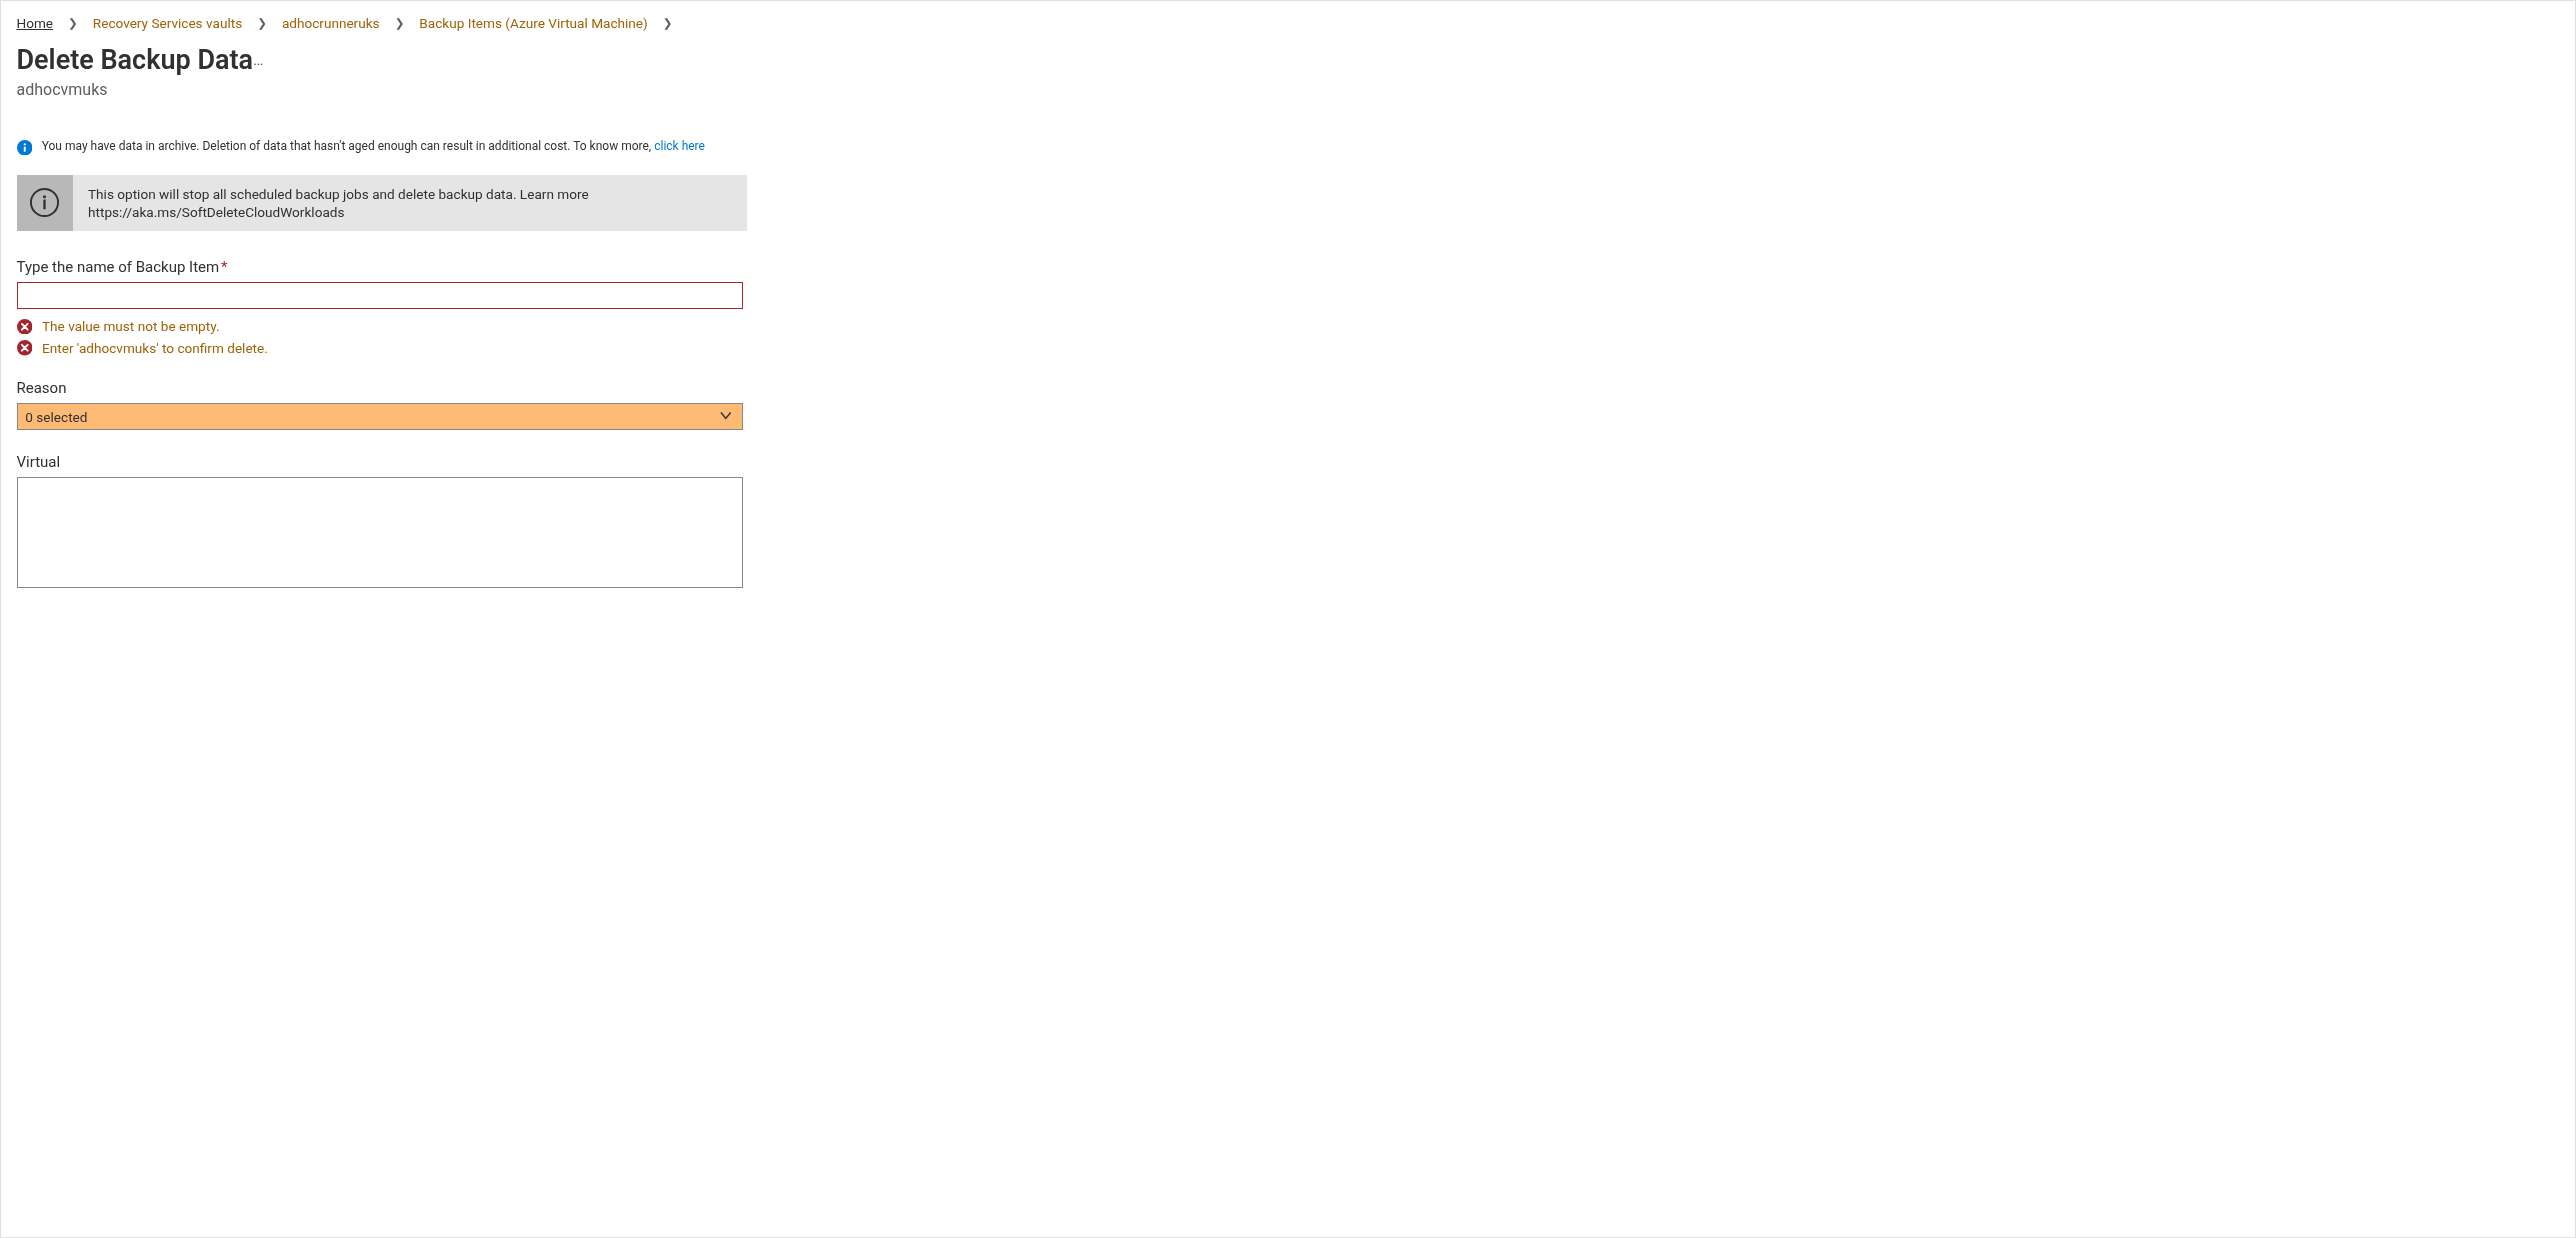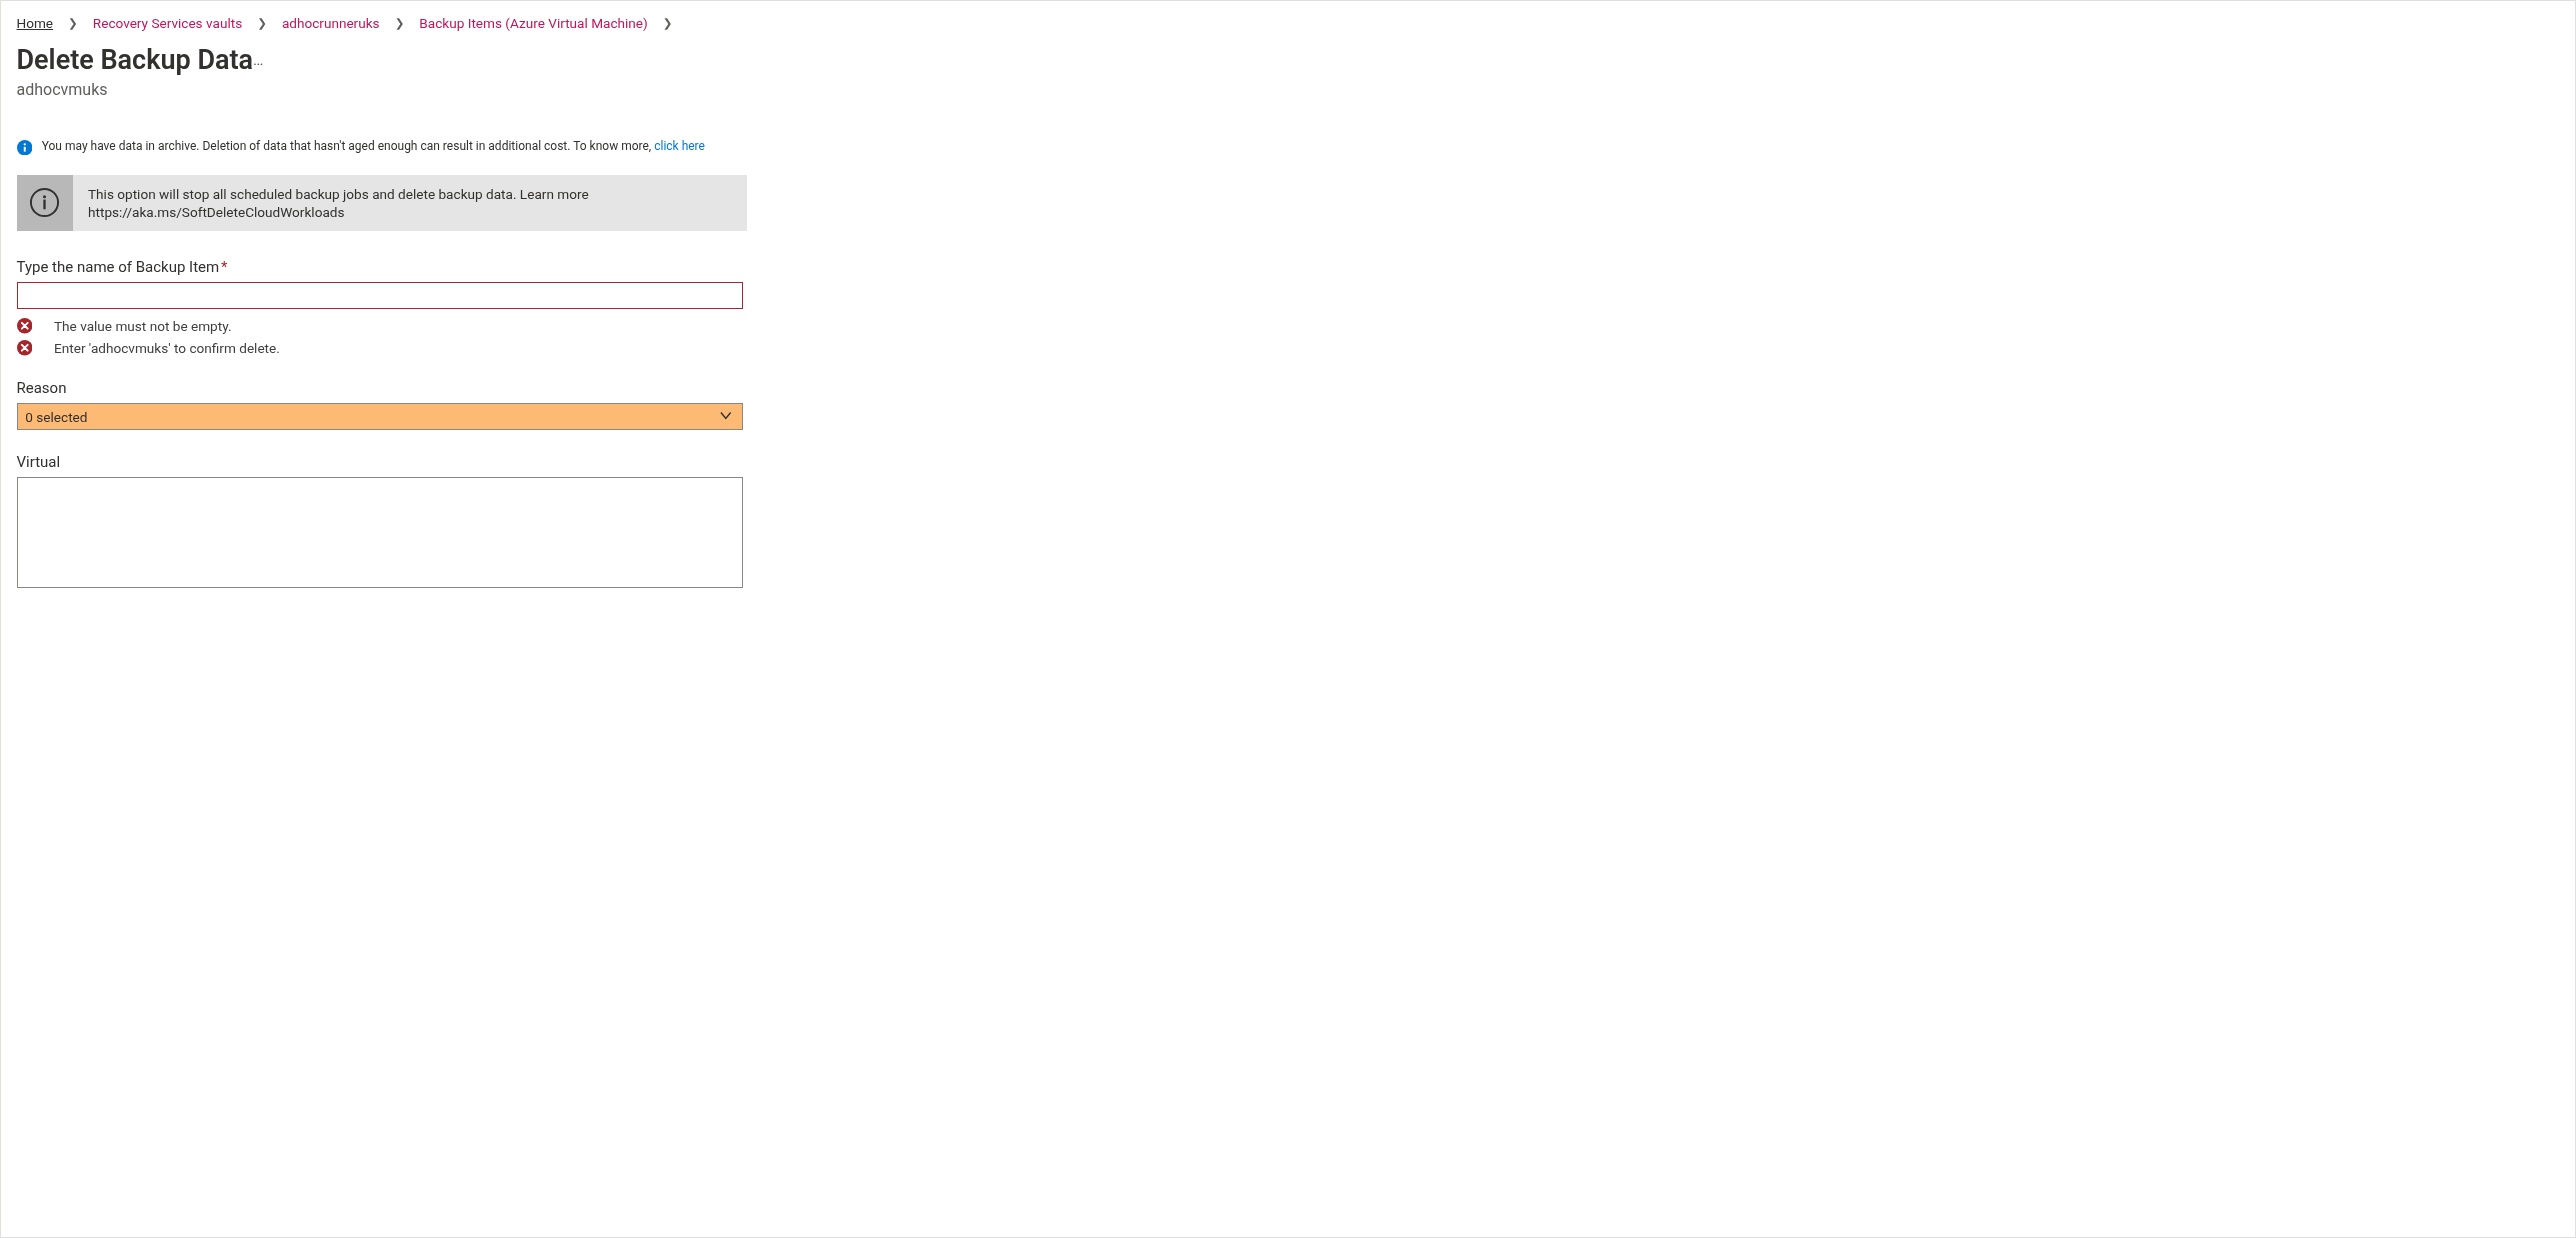--- a/index.html
+++ b/index.html
@@ -18,21 +18,21 @@
       padding: 13.6px 15.5px;
     }
     .breadcrumb {
       display: flex;
       align-items: center;
       gap: 15px;
       font-size: 13.6px;
       margin-bottom: 13.6px;
     }
     .breadcrumb a {
-      color: #be185d;
+      color: #a16207;
       text-decoration: none;
     }
     .breadcrumb a.home {
       color: #323130;
       text-decoration: underline;
     }
     .breadcrumb-sep {
       color: #605e5c;
       font-size: 11.6px;
     }
@@ -133,23 +133,23 @@
       font-family: inherit;
       outline: none;
       display: block;
     }
     .validation-errors {
       margin-top: 9.7px;
       margin-bottom: 23px;
     }
     .validation-error {
       display: flex;
-      align-items: flex-start;
-      gap: 22px;
-      color: #404040;
+      align-items: center;
+      gap: 10px;
+      color: #a16207;
       font-size: 13.6px;
       margin-bottom: 5.8px;
     }
     .error-icon {
       width: 15.5px;
       height: 15.5px;
       flex-shrink: 0;
     }
     .error-icon svg {
       width: 15.5px;

